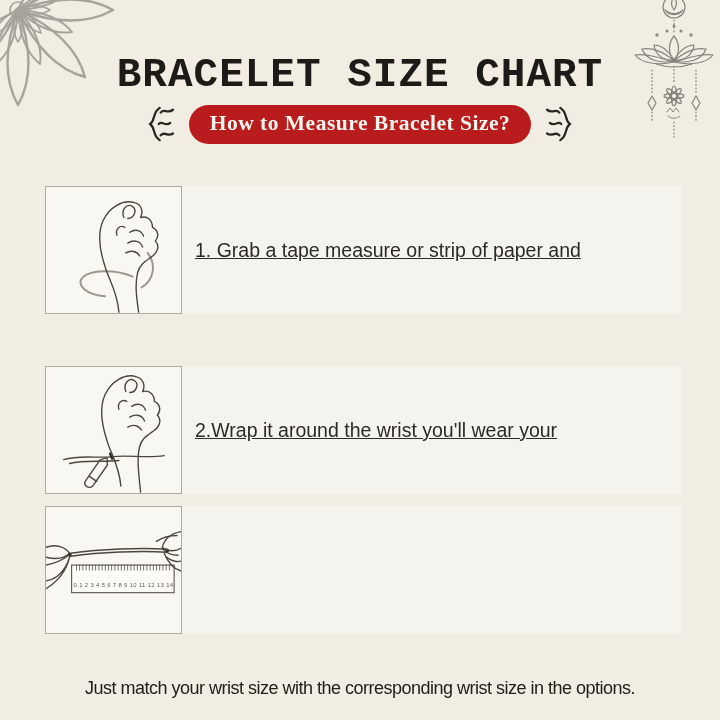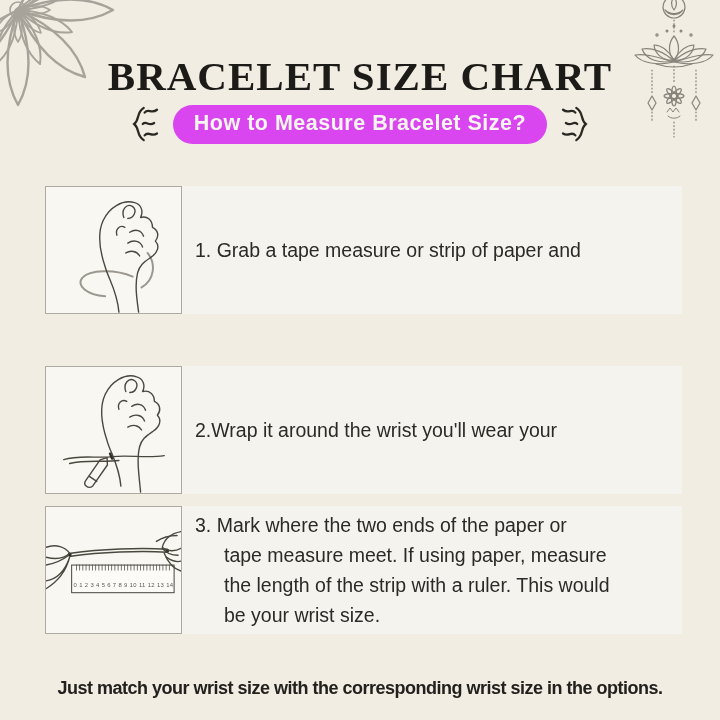--- a/index.html
+++ b/index.html
@@ -7,56 +7,56 @@
     width:720px;height:720px;position:relative;overflow:hidden;
     background:#f1ede3;
     font-family:"Liberation Sans", sans-serif;
   }
   
   .mandala{position:absolute;top:-16px;left:-14px;width:212px;height:192px;pointer-events:none;}
   .lotus{position:absolute;top:0;left:626px;width:96px;height:150px;pointer-events:none;}
   
   .title{
     position:absolute;top:52px;left:0;width:100%;text-align:center;
-    font-family:Liberation Serif, serif;font-weight:700;font-size:41px;
+    font-family:Liberation Mono, monospace;font-weight:700;font-size:41px;
     letter-spacing:1px;color:#1d1b17;white-space:nowrap;
   }
   .badge-row{
     position:absolute;top:103px;left:0;width:100%;height:42px;
     display:flex;justify-content:center;align-items:center;gap:9px;
   }
   .badge{
-    background:#d946ef;color:#f7f5ef;
-    font-family:Liberation Sans, sans-serif;font-weight:700;font-size:21.5px;
+    background:#b91c1c;color:#f7f5ef;
+    font-family:Liberation Serif, serif;font-weight:700;font-size:21.5px;
     letter-spacing:0.5px;padding:6px 21px 8px;border-radius:21px;white-space:nowrap;
   }
   .flourish{width:33px;height:38px;}
   
   .step{
     position:absolute;left:45px;width:637px;height:128px;
     background:#f5f3ee;display:flex;
   }
   #step1{top:186px}
   #step2{top:366px}
   #step3{top:506px}
   .illus{
     flex:none;width:137px;height:128px;box-sizing:border-box;
     background:#f8f7f2;border:1px solid #aeaaa1;
   }
   .illus svg{width:100%;height:100%;display:block;}
   .step-text{
     flex:1;display:flex;flex-direction:column;justify-content:center;
     padding-left:13px;color:#2c2a26;font-size:19.5px;
   }
-  .tline{line-height:30px;white-space:nowrap;padding-left:29px;}
+  .tline{line-height:30px;white-space:nowrap;padding-left:29px;text-decoration:underline;}
   .tline.first{padding-left:0;}
   
   .footer{
     position:absolute;top:660px;left:0;width:100%;text-align:center;
-    font-weight:700;font-size:18px;letter-spacing:-0.5px;color:#23211d;white-space:nowrap;
+    font-weight:400;font-size:18px;letter-spacing:-0.5px;color:#23211d;white-space:nowrap;
   }
   
   .sketch{fill:none;stroke:#4a473f;stroke-width:1.4;stroke-linecap:round;stroke-linejoin:round;}
   .sketch-gray{fill:none;stroke:#9b978e;stroke-width:2;stroke-linecap:round;}
   .orn{fill:none;stroke:#87837b;stroke-width:1.2;stroke-linecap:round;stroke-linejoin:round;}
   .mand{fill:none;stroke:#a7a39b;stroke-linecap:round;stroke-linejoin:round;}
 </style>
 </head>
 <body>
 
@@ -198,21 +198,15 @@
       <path class="sketch" d="M0,40 C10,36 20,40 24,46 C18,52 8,52 0,50"></path>
       <path class="sketch" d="M0,58 C10,56 18,52 23,48"></path>
       <path class="sketch" d="M0,74 C12,72 20,62 24,50 C20,66 10,76 0,82"></path>
       <path class="sketch" d="M137,24 C126,26 120,32 118,40 C124,45 132,44 137,41"></path>
       <path class="sketch" d="M118,41 C122,46 128,48 134,48"></path>
       <path class="sketch" d="M122,50 C128,54 134,55 137,54"></path>
       <path class="sketch" d="M120,46 C124,56 130,62 137,64"></path>
       <path class="sketch" d="M112,34 C118,30 126,28 133,28"></path>
     </svg>
   </div>
-  <div class="step-text">
-    <div class="tline first">3. Mark where the two ends of the paper or</div>
-    <div class="tline">tape measure meet. If using paper, measure</div>
-    <div class="tline">the length of the strip with a ruler. This would</div>
-    <div class="tline">be your wrist size.</div>
-  </div>
 </section>
 
 <p class="footer">Just match your wrist size with the corresponding wrist size in the options.</p>
 
 </body></html>

